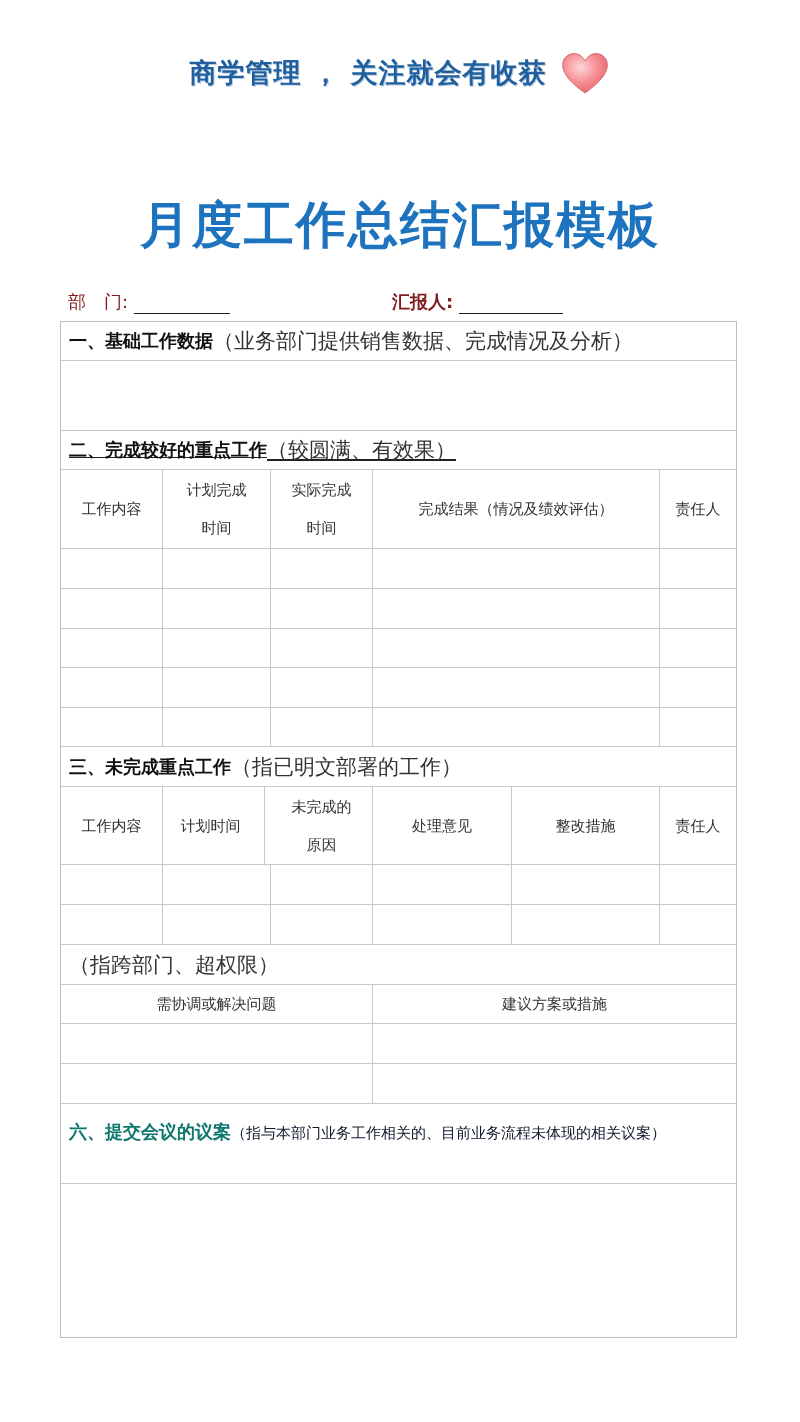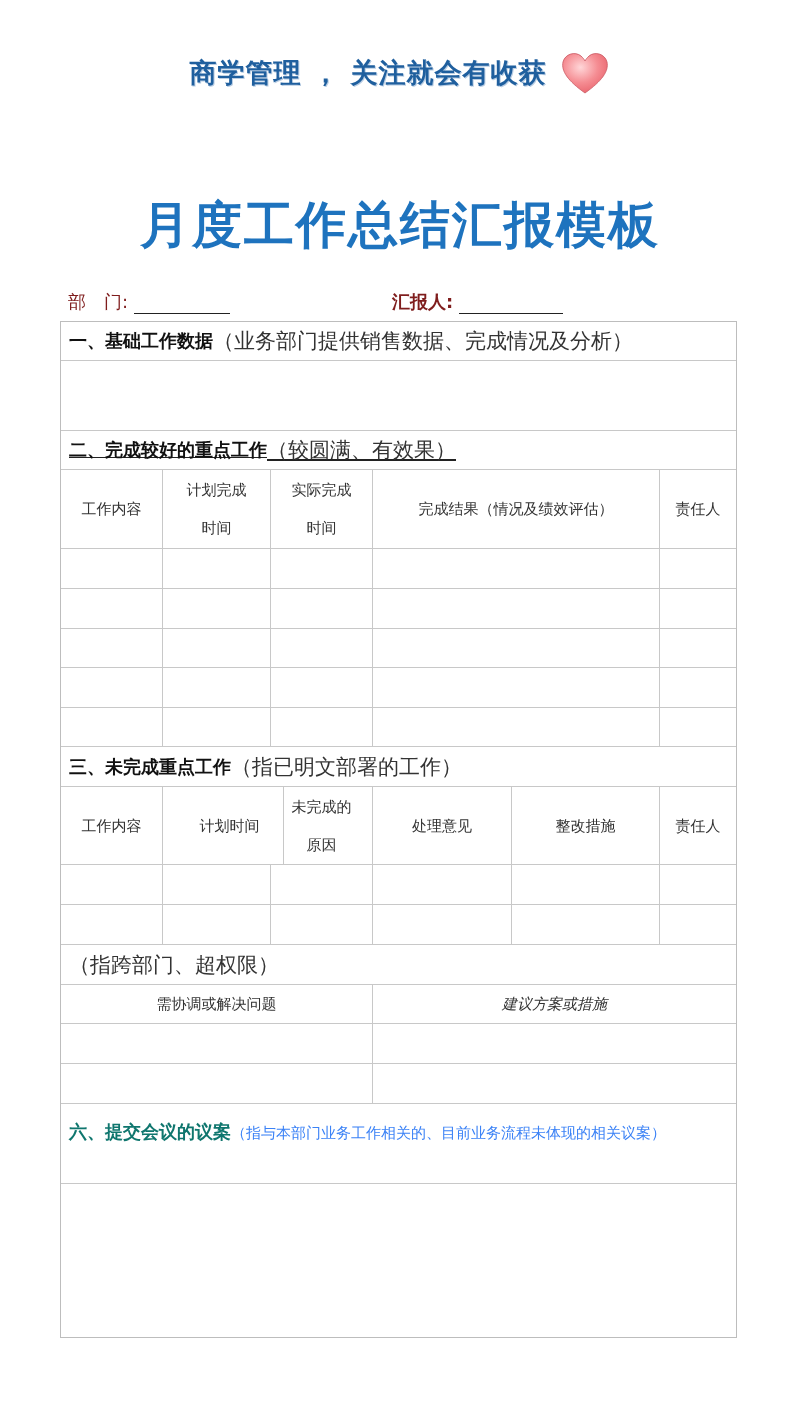--- a/index.html
+++ b/index.html
@@ -157,21 +157,21 @@
   <div class="row section-head" style="top:425px; height:40px;">
     <span class="bold">三、未完成重点工作</span>
     <span class="sub">（指已明文部署的工作）</span>
   </div>
   <div class="row" style="top:465px; height:78px;">
     <div class="cell" style="left:0; width:102px;">
         <div>
           <div>工作内容</div>
         </div>
       </div>
-    <div class="cell" style="left:115px; width:108px;">
+    <div class="cell" style="left:96px; width:108px;">
         <div>
           <div>计划时间</div>
         </div>
       </div>
     <div class="cell" style="left:210px; width:102px;">
         <div>
           <div>未完成的</div>
           <div>原因</div>
         </div>
       </div>
@@ -206,28 +206,28 @@
     <div class="cell" style="left:312px; width:139px;"></div>
     <div class="cell" style="left:451px; width:148px;"></div>
     <div class="cell last" style="left:599px; width:76px;"></div>
   </div>
 
   <div class="row section-head" style="top:623px; height:40px;">
     <span class="sub">（指跨部门、超权限）</span>
   </div>
   <div class="row" style="top:663px; height:39px;">
     <div class="cell" style="left:0; width:312px;">需协调或解决问题</div>
-    <div class="cell last" style="left:312px; width:363px;font-style:italic;">建议方案或措施</div>
+    <div class="cell last" style="left:312px; width:363px;">建议方案或措施</div>
   </div>
   <div class="row" style="top:702px; height:40px;">
     <div class="cell" style="left:0; width:312px;"></div>
     <div class="cell last" style="left:312px; width:363px;"></div>
   </div>
   <div class="row" style="top:742px; height:40px;">
     <div class="cell" style="left:0; width:312px;"></div>
     <div class="cell last" style="left:312px; width:363px;"></div>
   </div>
 
   <div class="row wrap-head" style="top:782px; height:80px;">
-    <span class="bold" style="font-weight:bold; font-size:18px; color:#0f766e;">六、提交会议的议案</span><span style="color:#3b82f6;">（指与本部门业务工作相关的、目前业务流程未体现的相关议案）</span>
+    <span class="bold" style="font-weight:bold; font-size:18px; color:#0f766e;">六、提交会议的议案</span><span style="color:#0f172a;">（指与本部门业务工作相关的、目前业务流程未体现的相关议案）</span>
   </div>
   <div class="row" style="top:862px; height:153px; border-bottom:none;"></div>
 </div>
 
 </body></html>

